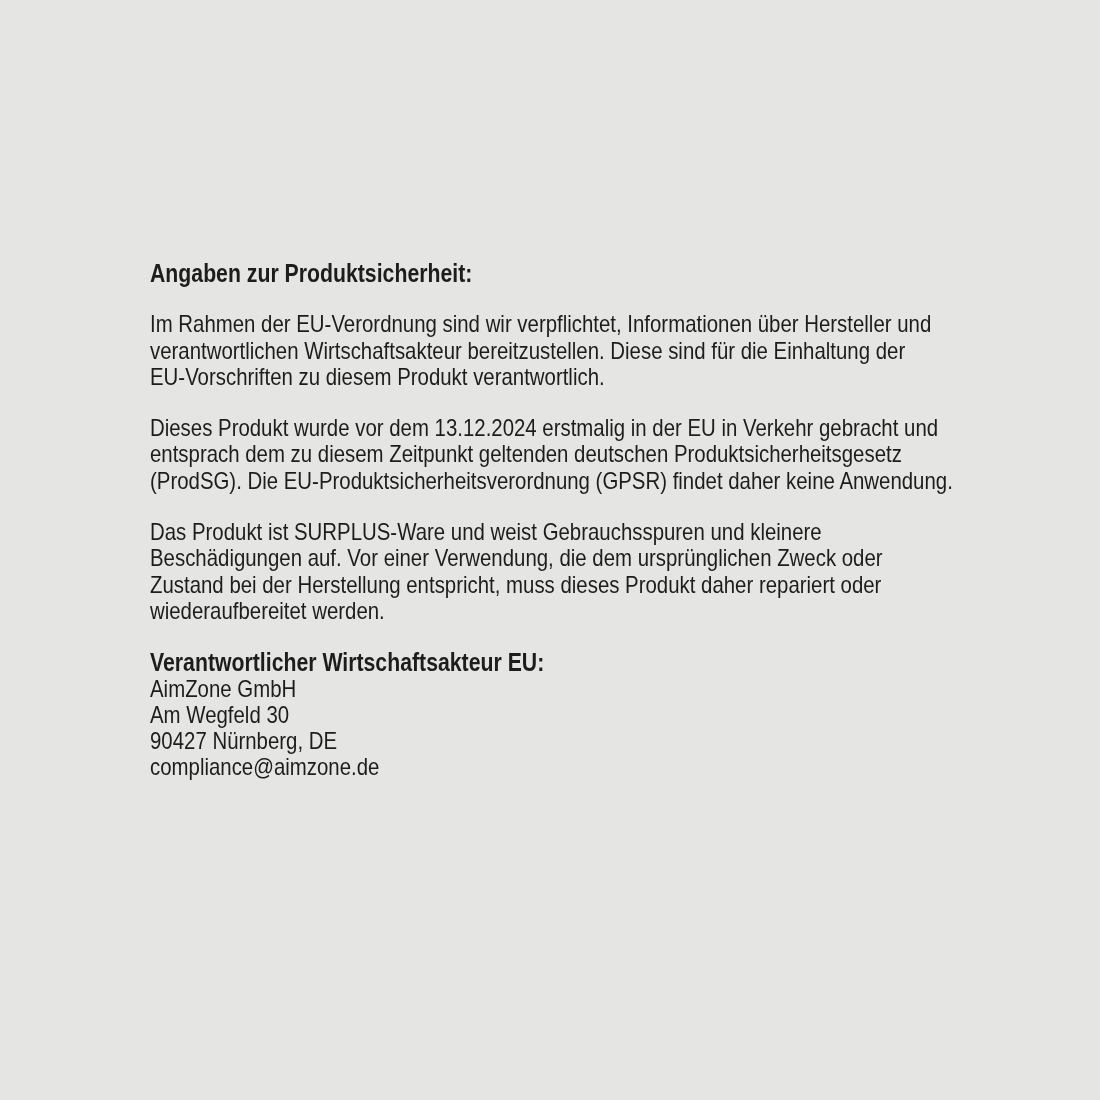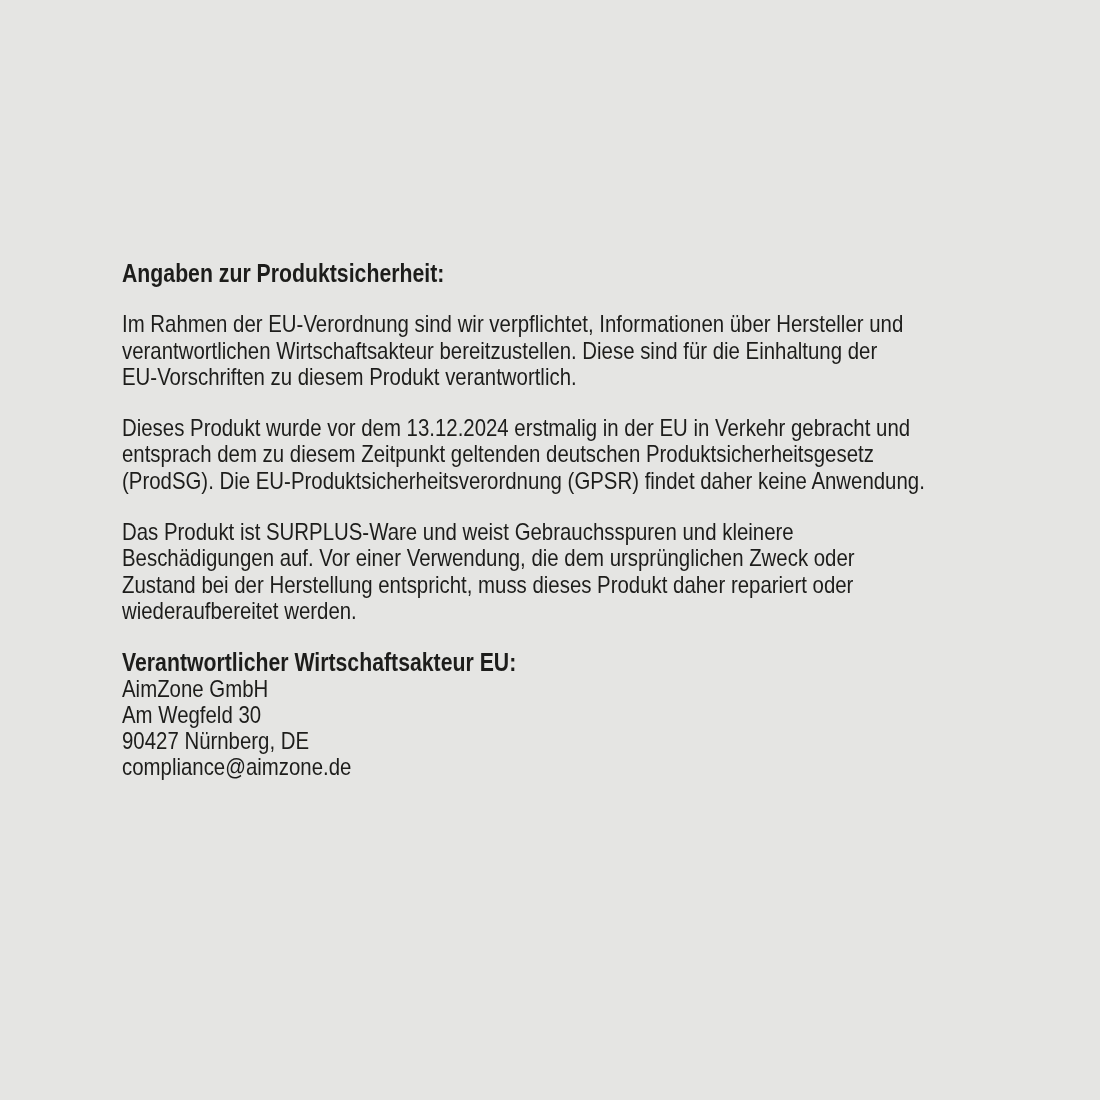--- a/index.html
+++ b/index.html
@@ -10,20 +10,21 @@
     width: 1100px;
     height: 1100px;
     overflow: hidden;
     background: #e5e5e3;
     font-family: "Liberation Sans", sans-serif;
   }
   .page {
     position: relative;
     width: 881px;
     height: 1100px;
+    margin-left: 28px;
   }
   .content {
     position: absolute;
     left: 122px;
     top: 260px;
     width: 1020px;
     transform: scaleX(0.85);
     transform-origin: 0 0;
     color: #1d1d1b;
     font-size: 24px;

